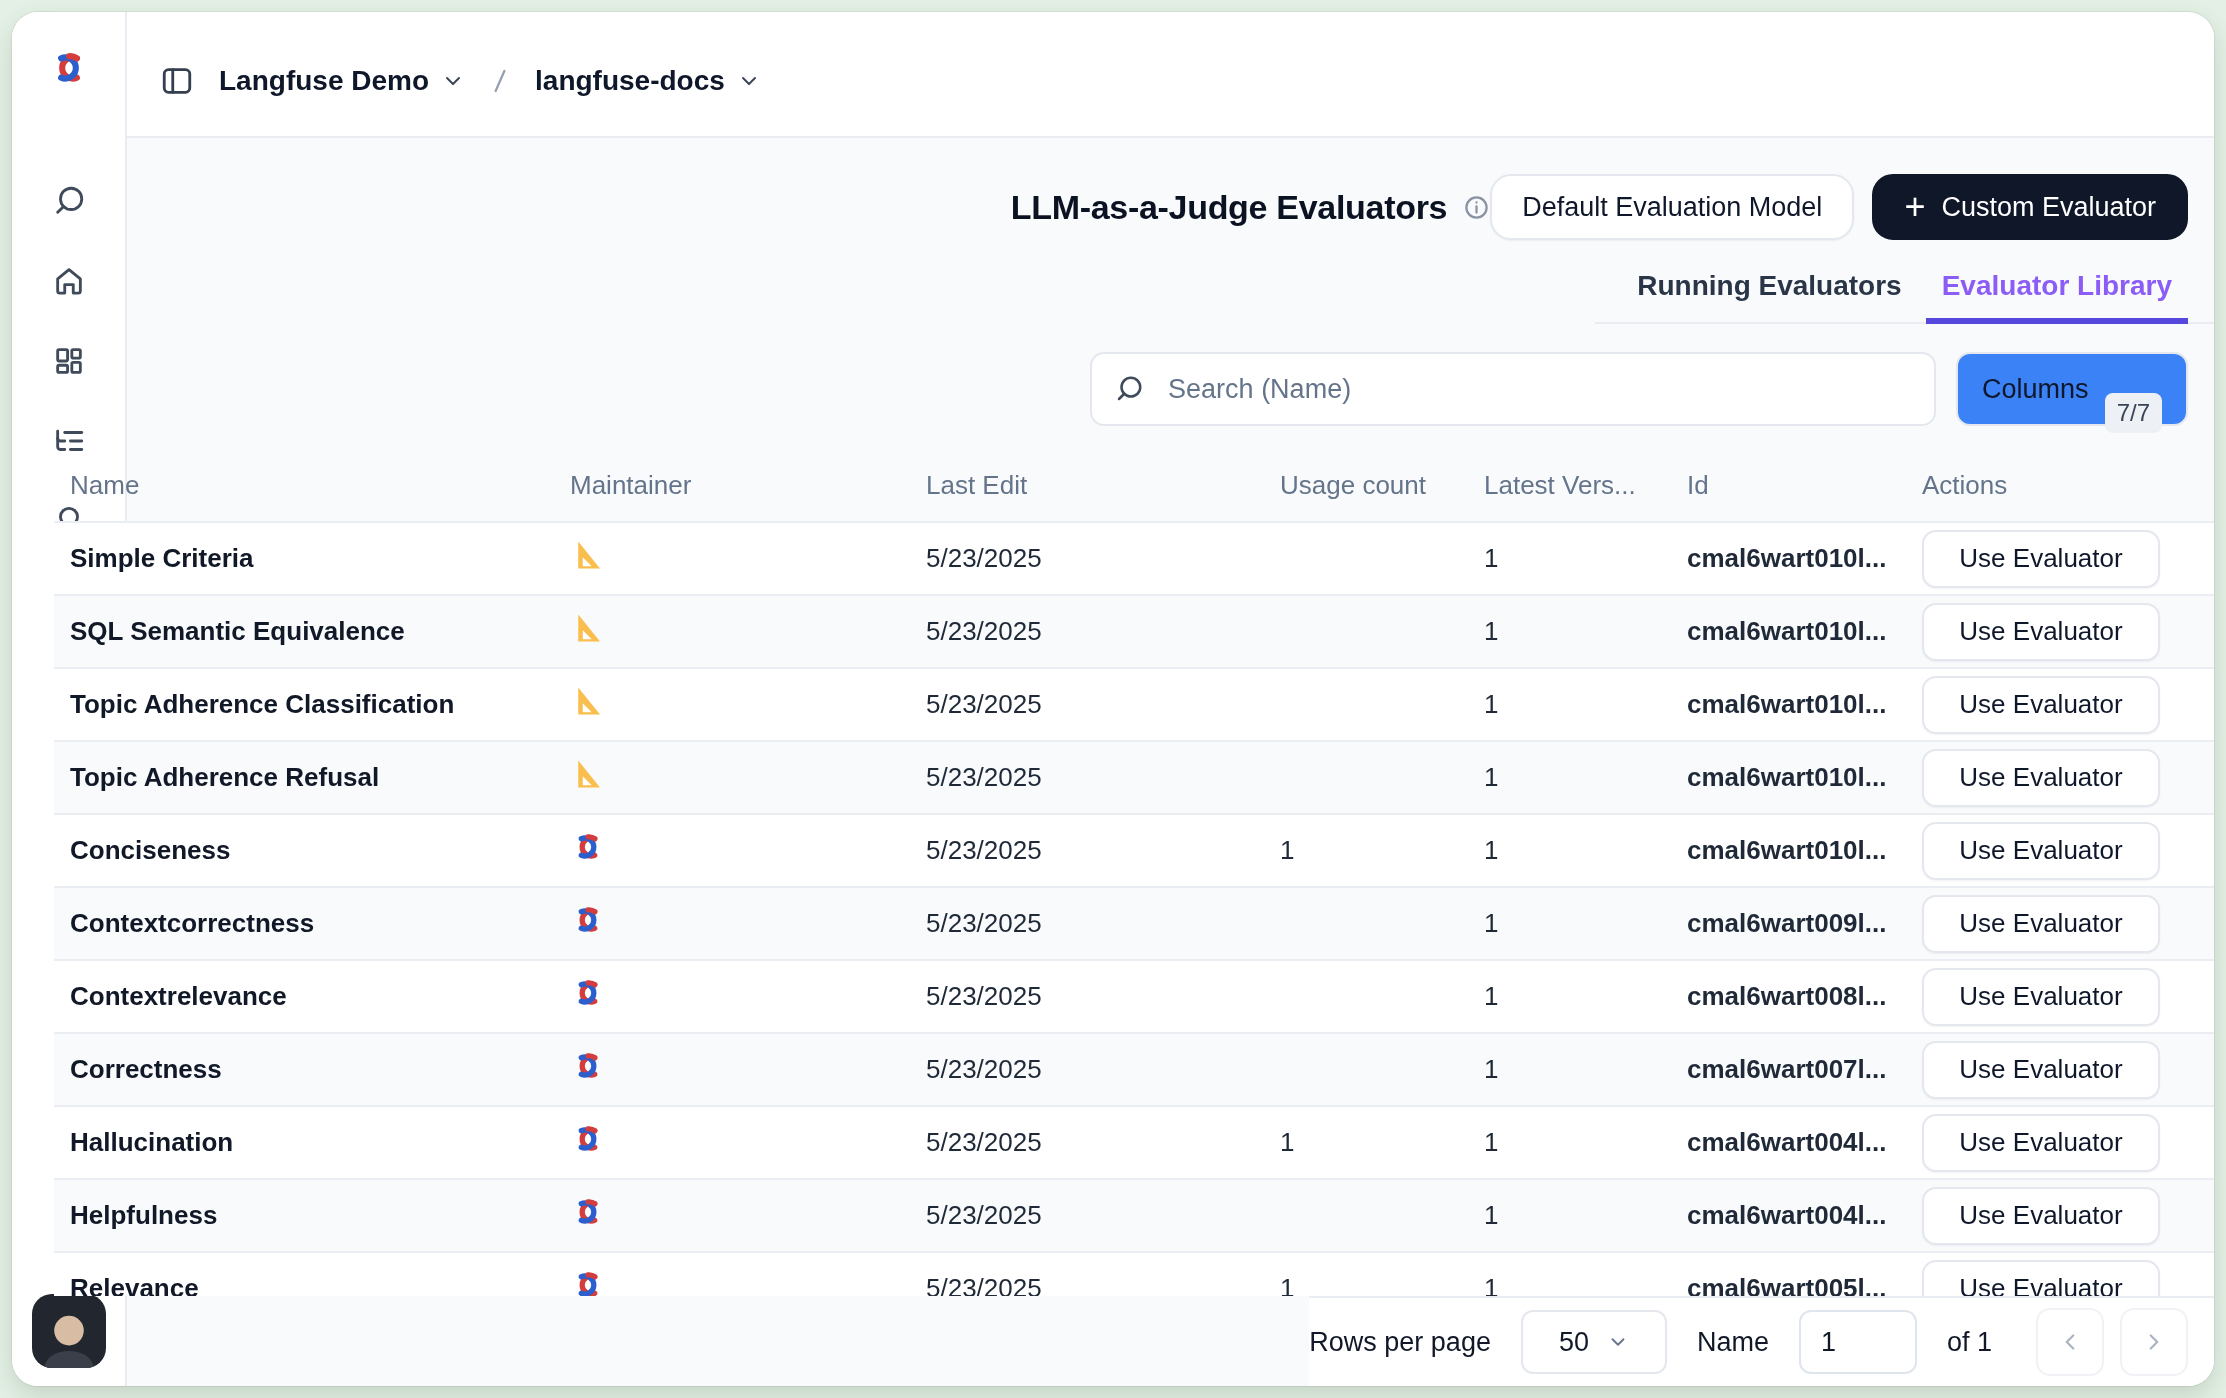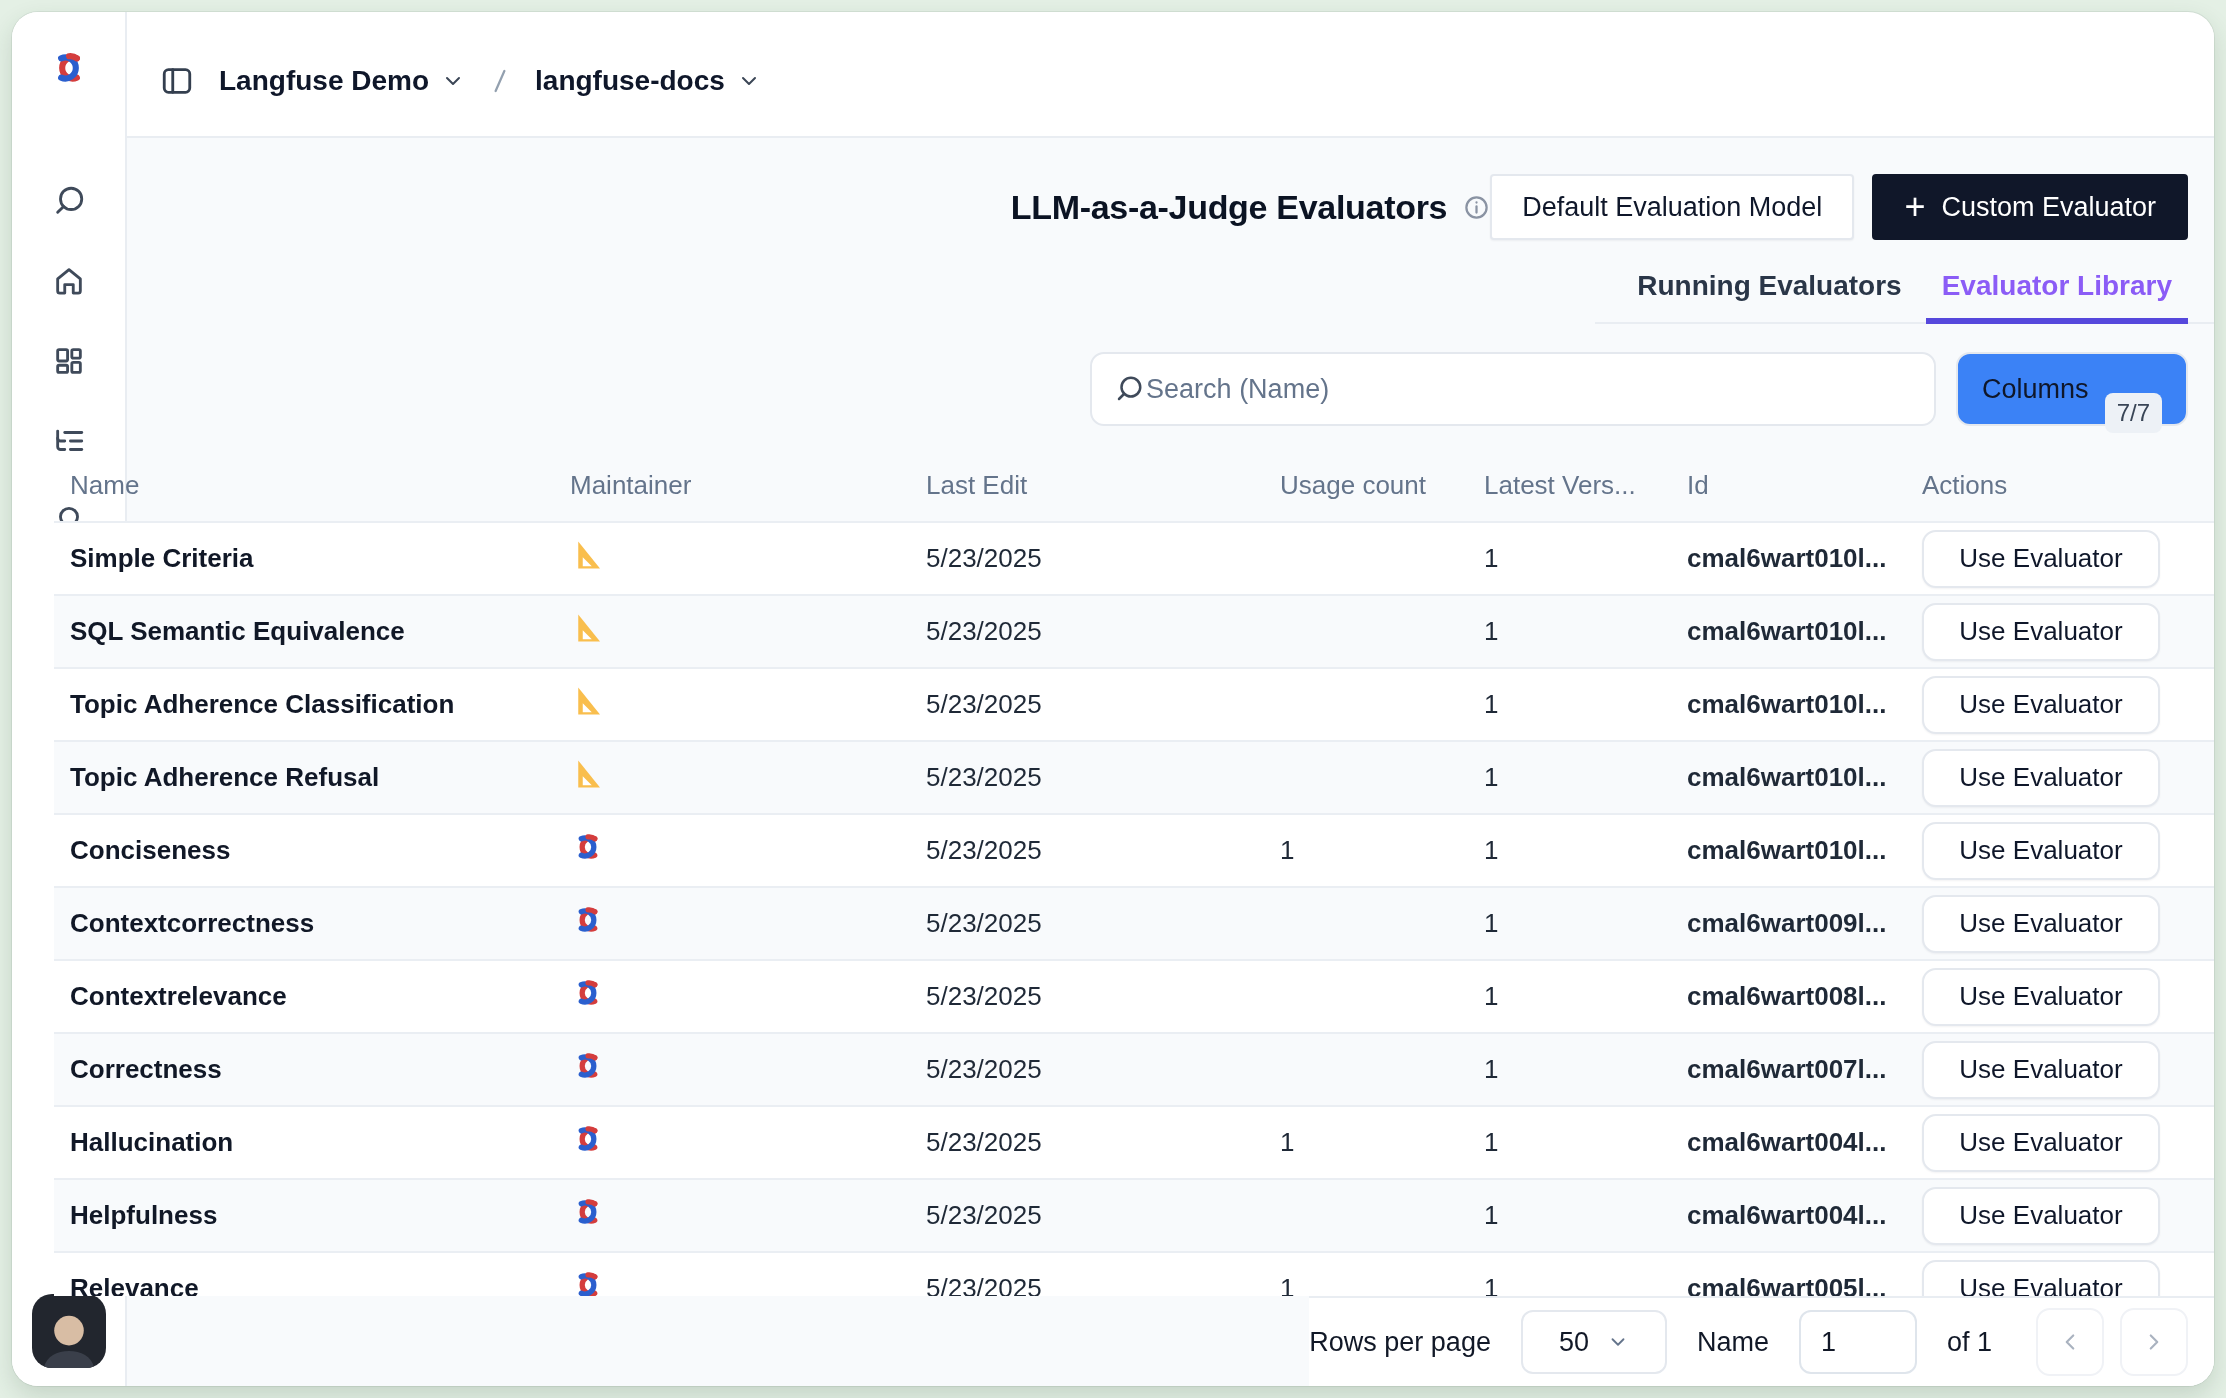--- a/index.html
+++ b/index.html
@@ -46,39 +46,39 @@
   .switcher svg { width:24px; height:24px; color:#3b4656; }
   .sep { width:30px; height:34px; color:#93a0af; }
   
   .content { flex:1; background:#f8fafc; display:flex; flex-direction:column; min-height:0;align-items:flex-end; }
   .head-row { padding:36px 26px 0 26px; display:flex; align-items:center; }
   .page-title { font-size:34px; font-weight:700; letter-spacing:-.3px; color:#0b1323; }
   .info { margin-left:16px; color:#8a93a3; display:flex; }
   .info svg { width:27px; height:27px; }
   .head-actions { margin-left:auto; display:flex; gap:18px; }
   .btn {
-    display:flex; align-items:center; justify-content:center; border-radius:4px;
+    display:flex; align-items:center; justify-content:center; border-radius:21px;
     font-size:27px; font-weight:500; cursor:pointer; white-space:nowrap;
   }
   .btn-outline {
     height:66px; padding:0 30px; background:#fff; color:#0f172a;
     border:2px solid #e4e8ee; box-shadow:0 1px 2px rgba(15,23,42,.05);
   }
   .btn-dark { height:66px; padding:0 30px; background:#101729; color:#fff; border:2px solid #101729; }
   .btn-dark .plus { font-size:36px; font-weight:300; margin-right:16px; line-height:1; }
   .tabs-row { margin-top:30px; padding:0 26px; border-bottom:2px solid #e9edf2; display:flex; gap:8px; }
   .tab {
     padding:0 16px 16px 16px; font-size:28px; font-weight:600; color:#2a3648;
     border-bottom:6px solid transparent; margin-bottom:-2px; cursor:pointer;
   }
   .tab.active { color:#8b5cf6; border-bottom-color:#5648dc; }
   .toolbar { margin:28px 26px 0 26px; display:flex; gap:20px; align-items:center; }
   .search-box {
     width:846px; height:74px; background:#fff; border:2px solid #e4e8ee; border-radius:14px;
-    display:flex; align-items:center; padding:0 22px; gap:2px;
+    display:flex; align-items:center; padding:0 22px; gap:24px;
   }
   .search-box svg { width:30px; height:30px; color:#3f4a5a; flex:none; }
   .search-box input {
     border:none; outline:none; flex:1; font-size:27px; color:#0f172a; background:transparent;
     font-family:inherit;
   }
   .search-box input::placeholder { color:#64748b; }
   .columns-btn {
     height:74px; padding:0 24px; background:#3b82f6; border:2px solid #e4e8ee; border-radius:14px;
     display:flex; align-items:center; font-size:27px; font-weight:500; color:#0f172a; cursor:pointer;

